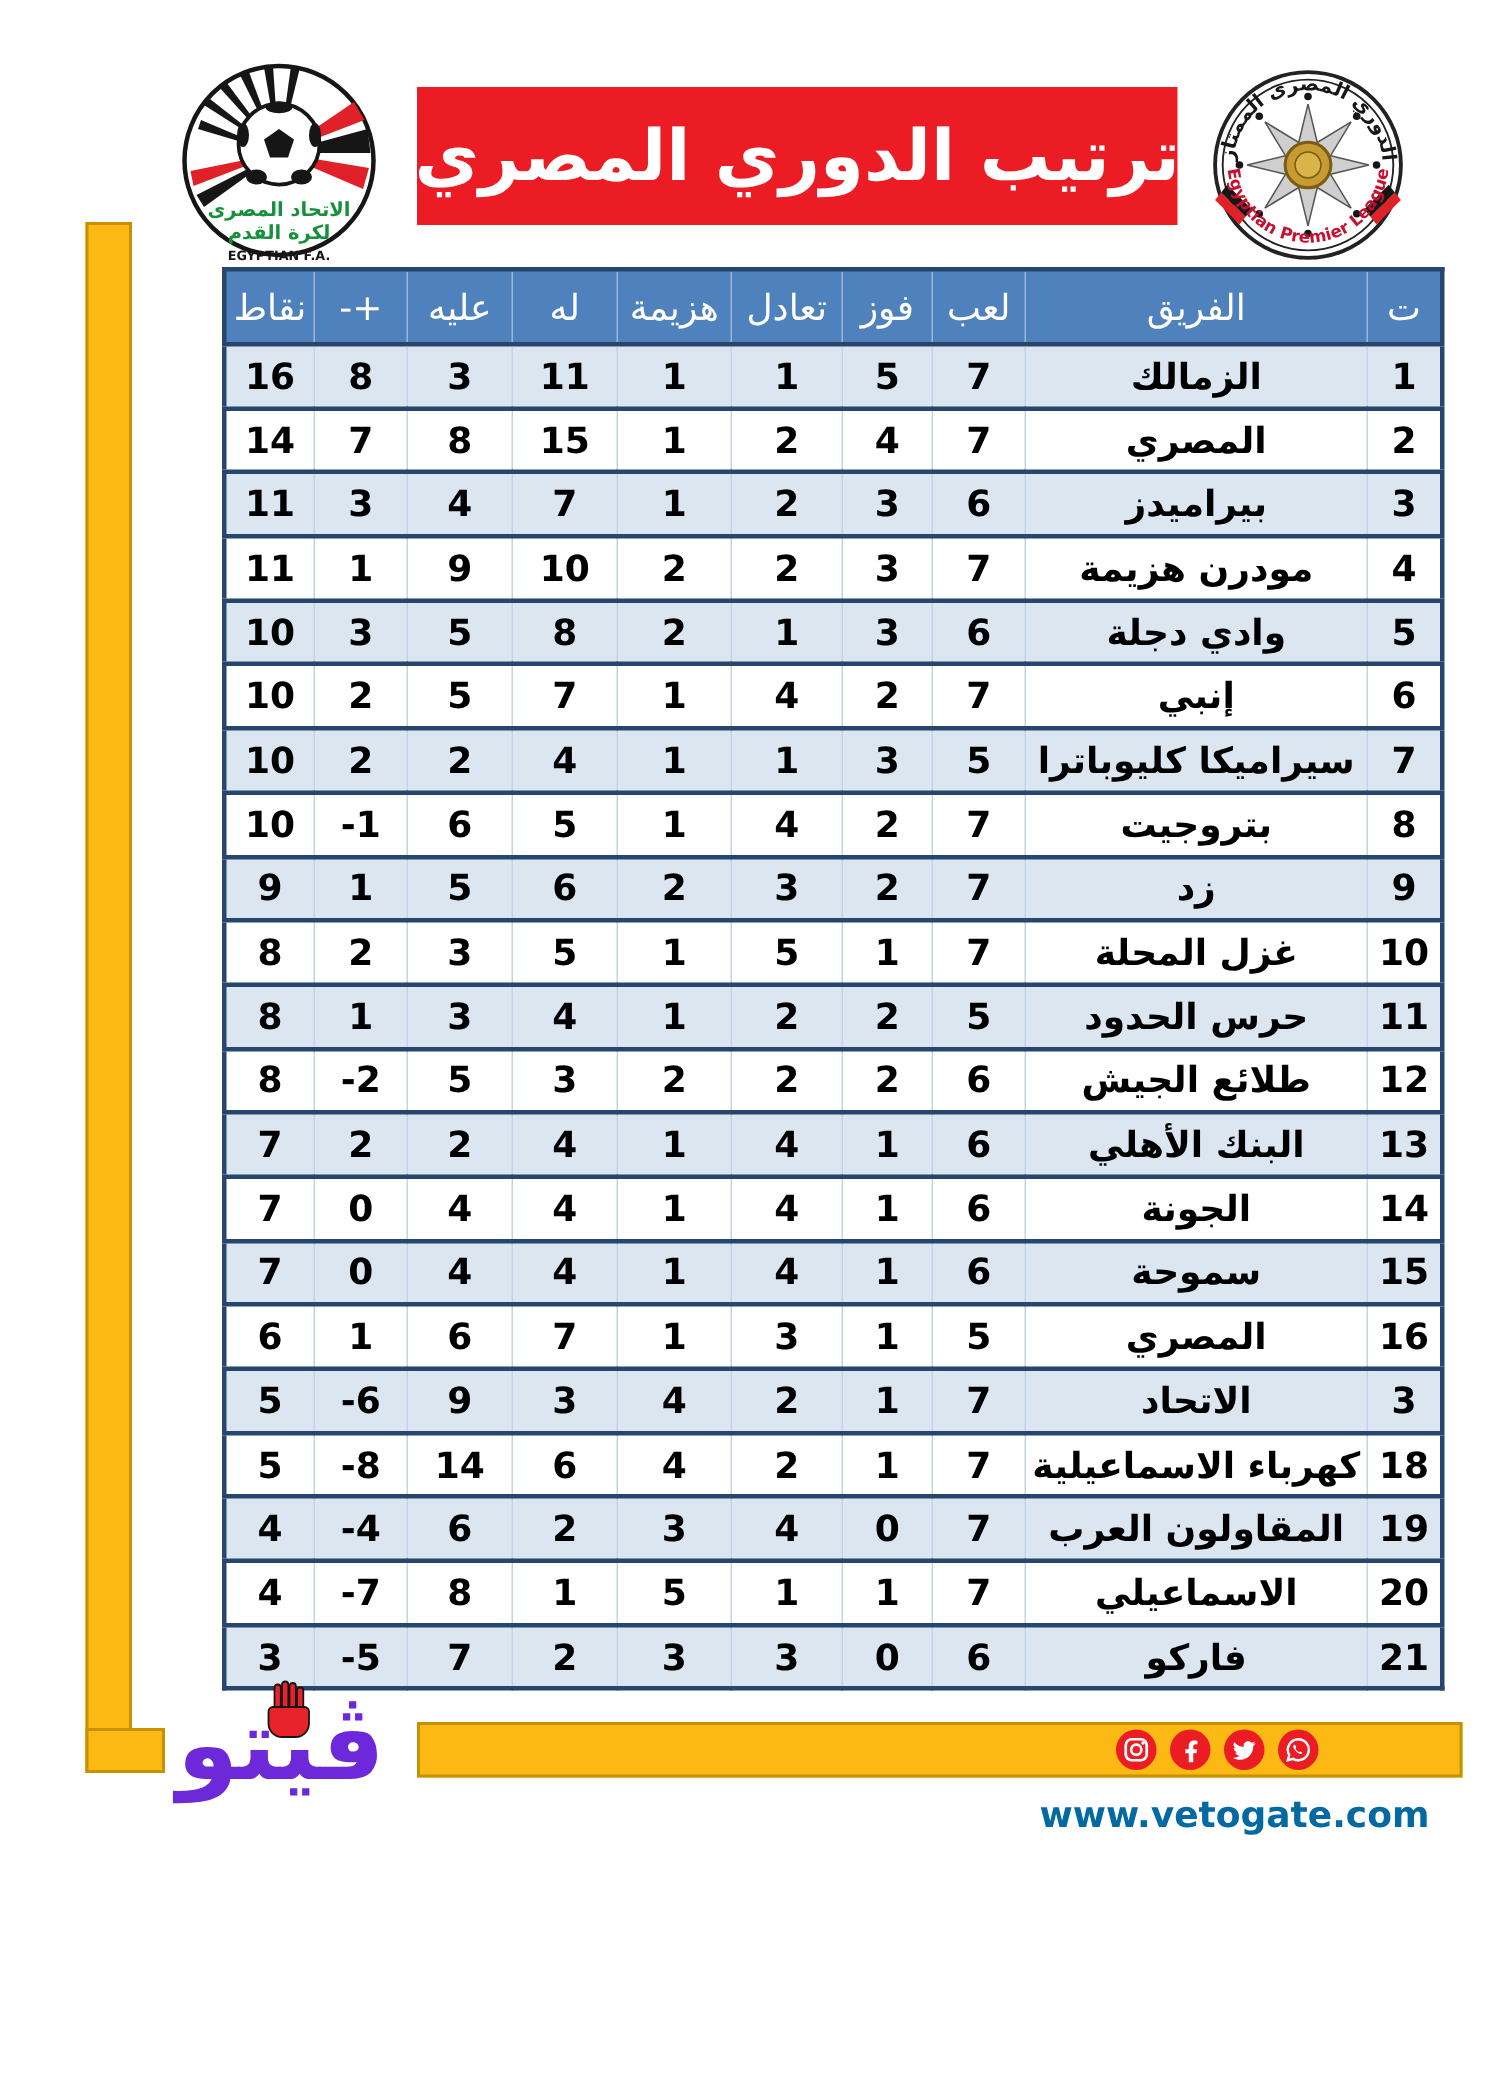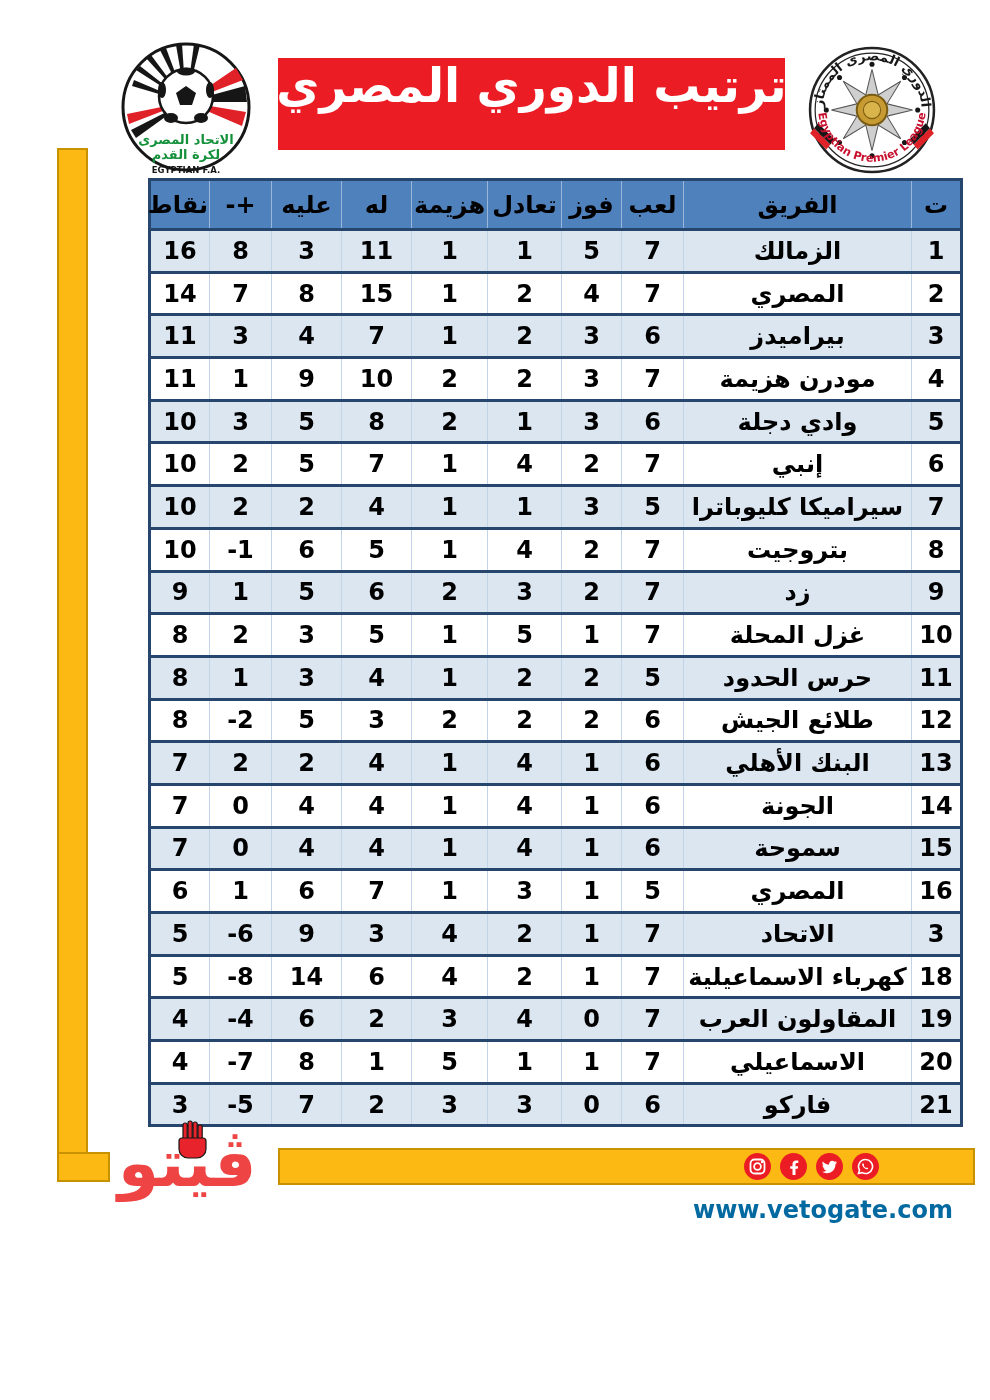--- a/index.html
+++ b/index.html
@@ -1,48 +1,48 @@
 <!DOCTYPE html>
 <html lang="ar"><head>
 <meta charset="utf-8">
 <style>
   html,body{margin:0;padding:0;background:#ffffff;}
   body{font-family:"DejaVu Sans", sans-serif;}
   .canvas{position:relative;width:990px;height:1400px;background:#ffffff;overflow:hidden;}
 
   
   .title-banner{position:absolute;left:278px;top:58px;width:507px;height:92px;
-    background:#ec1c24;display:flex;align-items:flex-start;justify-content:center;}
+    background:#ec1c24;display:flex;align-items:center;justify-content:center;}
   .title-banner span{color:#ffffff;font-size:47px;font-weight:bold;white-space:nowrap;}
 
   .fa-logo{position:absolute;left:110px;top:28px;width:152px;height:164px;}
   .epl-logo{position:absolute;left:806px;top:44px;width:132px;height:132px;}
 
   
   table.standings{position:absolute;left:148px;top:178px;width:812px;direction:rtl;
     border-collapse:collapse;table-layout:fixed;border:3px solid #26466d;}
-  table.standings th{background:#4f81bd;color:#000000;font-size:24px;font-weight:bold;
+  table.standings th{background:#4f81bd;color:#ffffff;font-size:24px;font-weight:normal;
     height:45px;text-align:center;border-left:1px solid #9ab6d9;}
   table.standings td{font-size:24px;font-weight:bold;color:#000000;text-align:center;
     border-left:1px solid #c3d3e8;}
   table.standings th:last-child, table.standings td:last-child{border-left:none;}
   table.standings tbody tr{height:42.7px;border-top:3px solid #26466d;background:#ffffff;}
   table.standings tbody tr.odd{background:#dce6f1;}
   td.team-cell{font-size:21px;margin-left:28px;}
   .ltr{direction:ltr;unicode-bidi:bidi-override;}
 
   
   .ybar{background:#fdb913;border:2px solid #c79100;box-sizing:border-box;position:absolute;}
   .ybar-v{left:57px;top:148px;width:31px;height:1034px;}
   .ybar-foot{left:57px;top:1152px;width:53px;height:30px;}
   .ybar-h{left:278px;top:1148px;width:697px;height:37px;}
 
   
   .veto{position:absolute;left:118px;top:1124px;width:160px;height:84px;}
-  .veto .word{position:absolute;left:0;top:0;font-size:66px;font-weight:bold;color:#ef4444;line-height:80px;}
+  .veto .word{position:absolute;left:0;top:0;font-size:66px;font-weight:bold;color:#6d28d9;line-height:80px;}
   .veto .hand{position:absolute;left:56px;top:-4px;}
   .social{position:absolute;left:744px;top:1153px;display:flex;gap:9px;}
   .social .dot{width:27px;height:27px;border-radius:50%;background:#ec1c24;
     display:flex;align-items:center;justify-content:center;}
   .website{position:absolute;left:688px;top:1196px;width:270px;text-align:center;
     color:#0369a1;font-size:24px;font-weight:bold;direction:ltr;}
 </style>
 </head>
 <body>
 

